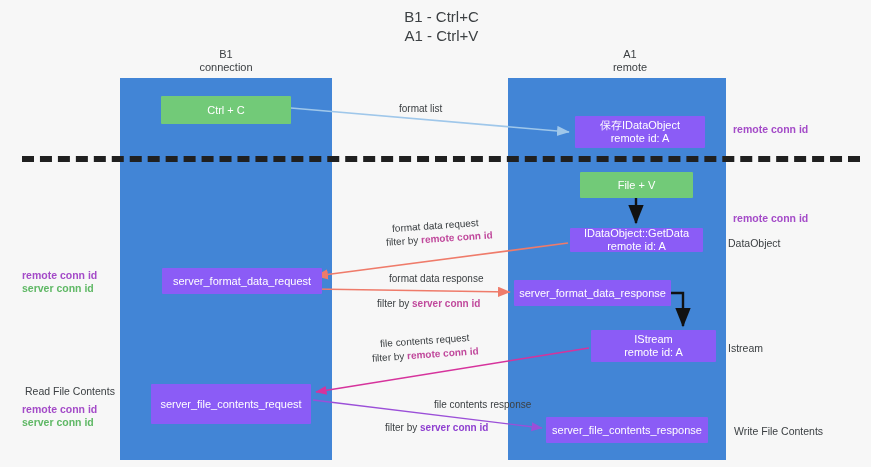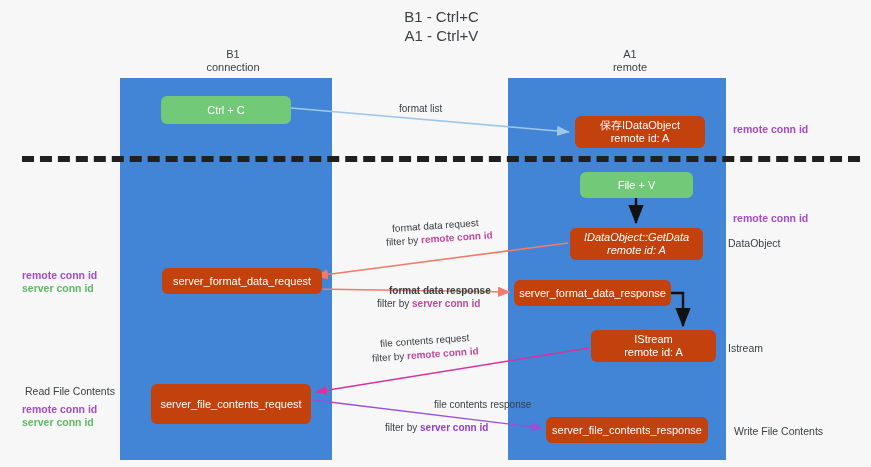--- a/index.html
+++ b/index.html
@@ -17,50 +17,50 @@
   #title{
     left:12px;right:0;top:7px;text-align:center;
     font-size:15px;line-height:19px;color:#3c4043;white-space:pre-line;
   }
 
   
   .colhead{
     font-size:11px;line-height:13px;color:#3c4043;text-align:center;
     white-space:pre-line;
   }
-  #head-b1{left:143px;top:48px;width:180px;}
+  #head-b1{left:136px;top:48px;width:180px;}
   #head-a1{left:540px;top:48px;width:180px;}
 
   
   .lane{background:#4285d6;}
   #lane-b1{left:120px;top:78px;width:212px;height:382px;}
   #lane-a1{left:508px;top:78px;width:218px;height:382px;}
 
   
   #divider{
     left:22px;top:156px;width:838px;height:0;
     border-top:6px dashed #202020;
   }
 
   
   .node{
     box-sizing:border-box;
     display:flex;align-items:center;justify-content:center;
     text-align:center;color:#ffffff;
     font-size:11px;line-height:13px;
     white-space:pre-line;
-    border-radius:6px;
+    border-radius:1px;
   }
   .node.green{background:#72ca78;}
-  .node.orange{background:#c2410c;}
+  .node.orange{background:#8b5cf6;}
 
   #n-ctrlc{left:161px;top:96px;width:130px;height:28px;}
   #n-dataobj{left:575px;top:116px;width:130px;height:32px;}
   #n-ctrlv{left:580px;top:172px;width:113px;height:26px;}
-  #n-getdata{left:570px;top:228px;width:133px;height:32px;font-style:italic;}
+  #n-getdata{left:570px;top:228px;width:133px;height:24px;}
   #n-reqfmt{left:151px;top:268px;width:160px;height:26px;margin-left:11px;}
   #n-respfmt{left:514px;top:280px;width:157px;height:26px;}
   #n-istream{left:591px;top:330px;width:125px;height:32px;}
   #n-reqfile{left:151px;top:384px;width:160px;height:40px;}
   #n-respfile{left:546px;top:417px;width:162px;height:26px;text-align:center;}
 
   
   .annot{font-size:10.5px;line-height:14px;color:#3c4043;}
   .annot.purple{color:#a44bc8;font-weight:bold;}
   .annot.green{color:#5fb865;font-weight:bold;}
@@ -77,21 +77,21 @@
   #a-left2-s{left:22px;top:415px;}
 
   
   .elabel{font-size:10px;line-height:13px;color:#3c4043;white-space:nowrap;}
   .m-purple{color:#c0499c;font-weight:bold;}
   .m-violet{color:#8e3fd0;font-weight:bold;}
 
   #e-formatlist{left:399px;top:102px;}
   #e-fdr1{left:392px;top:219px;transform:rotate(-4deg);}
   #e-fdr2{left:386px;top:232px;transform:rotate(-4deg);}
-  #e-fdresp1{left:389px;top:284px;font-weight:bold;}
+  #e-fdresp1{left:389px;top:272px;}
   #e-fdresp2{left:377px;top:297px;}
   #e-fcr1{left:380px;top:334px;transform:rotate(-4deg);}
   #e-fcr2{left:372px;top:348px;transform:rotate(-4deg);}
   #e-fcresp1{left:398px;top:398px;padding-left:36px;}
   #e-fcresp2{left:385px;top:421px;}
 
   svg#wires{position:absolute;left:0;top:0;width:871px;height:467px;pointer-events:none;}
 </style>
 </head>
 <body>

